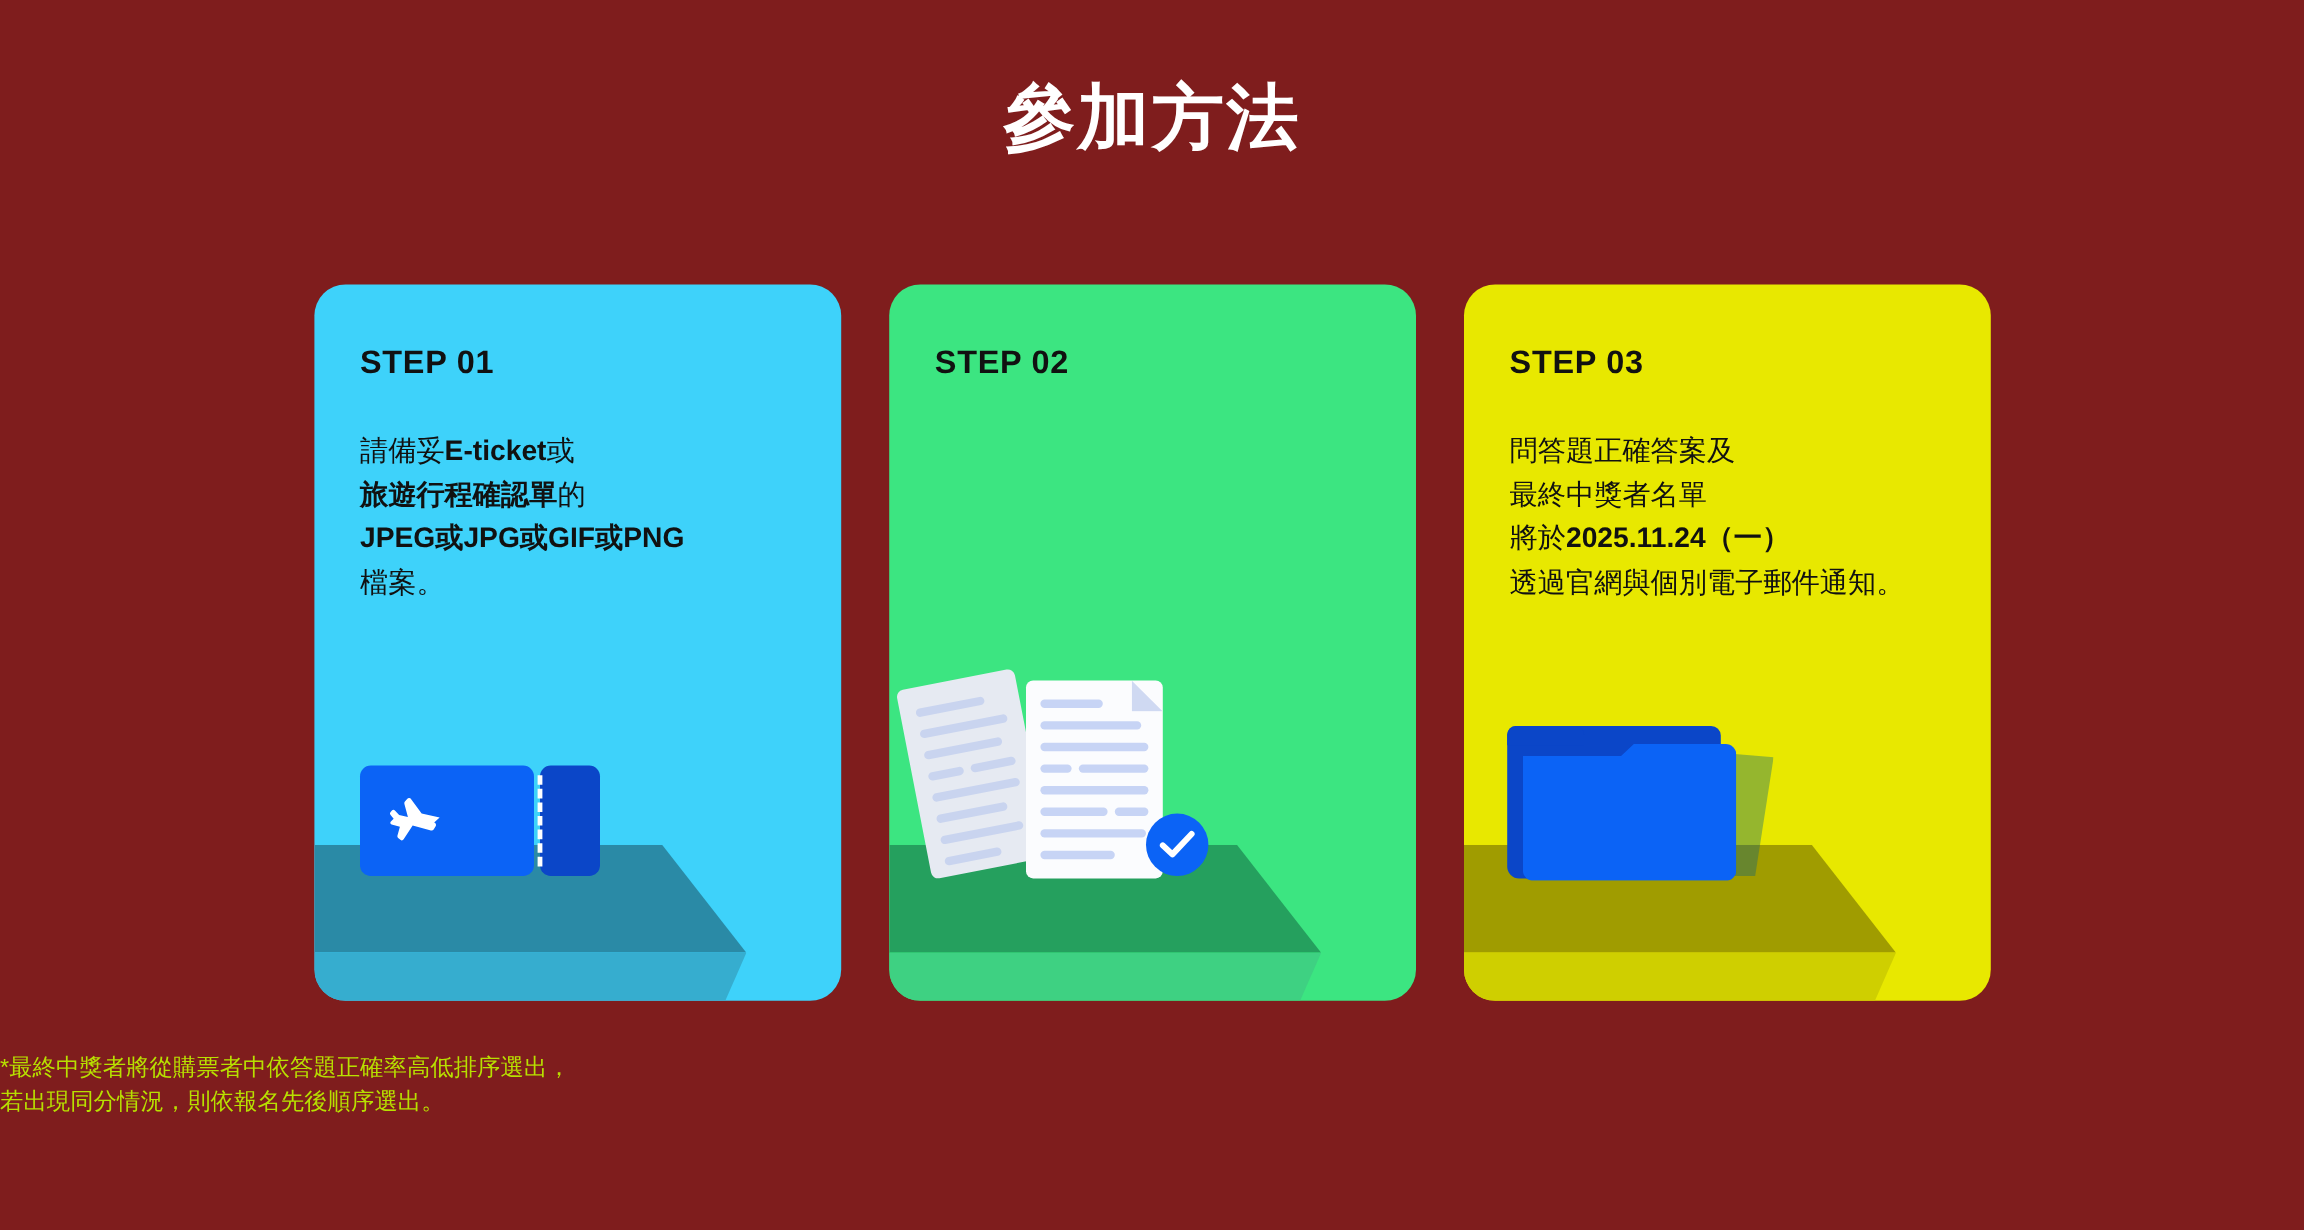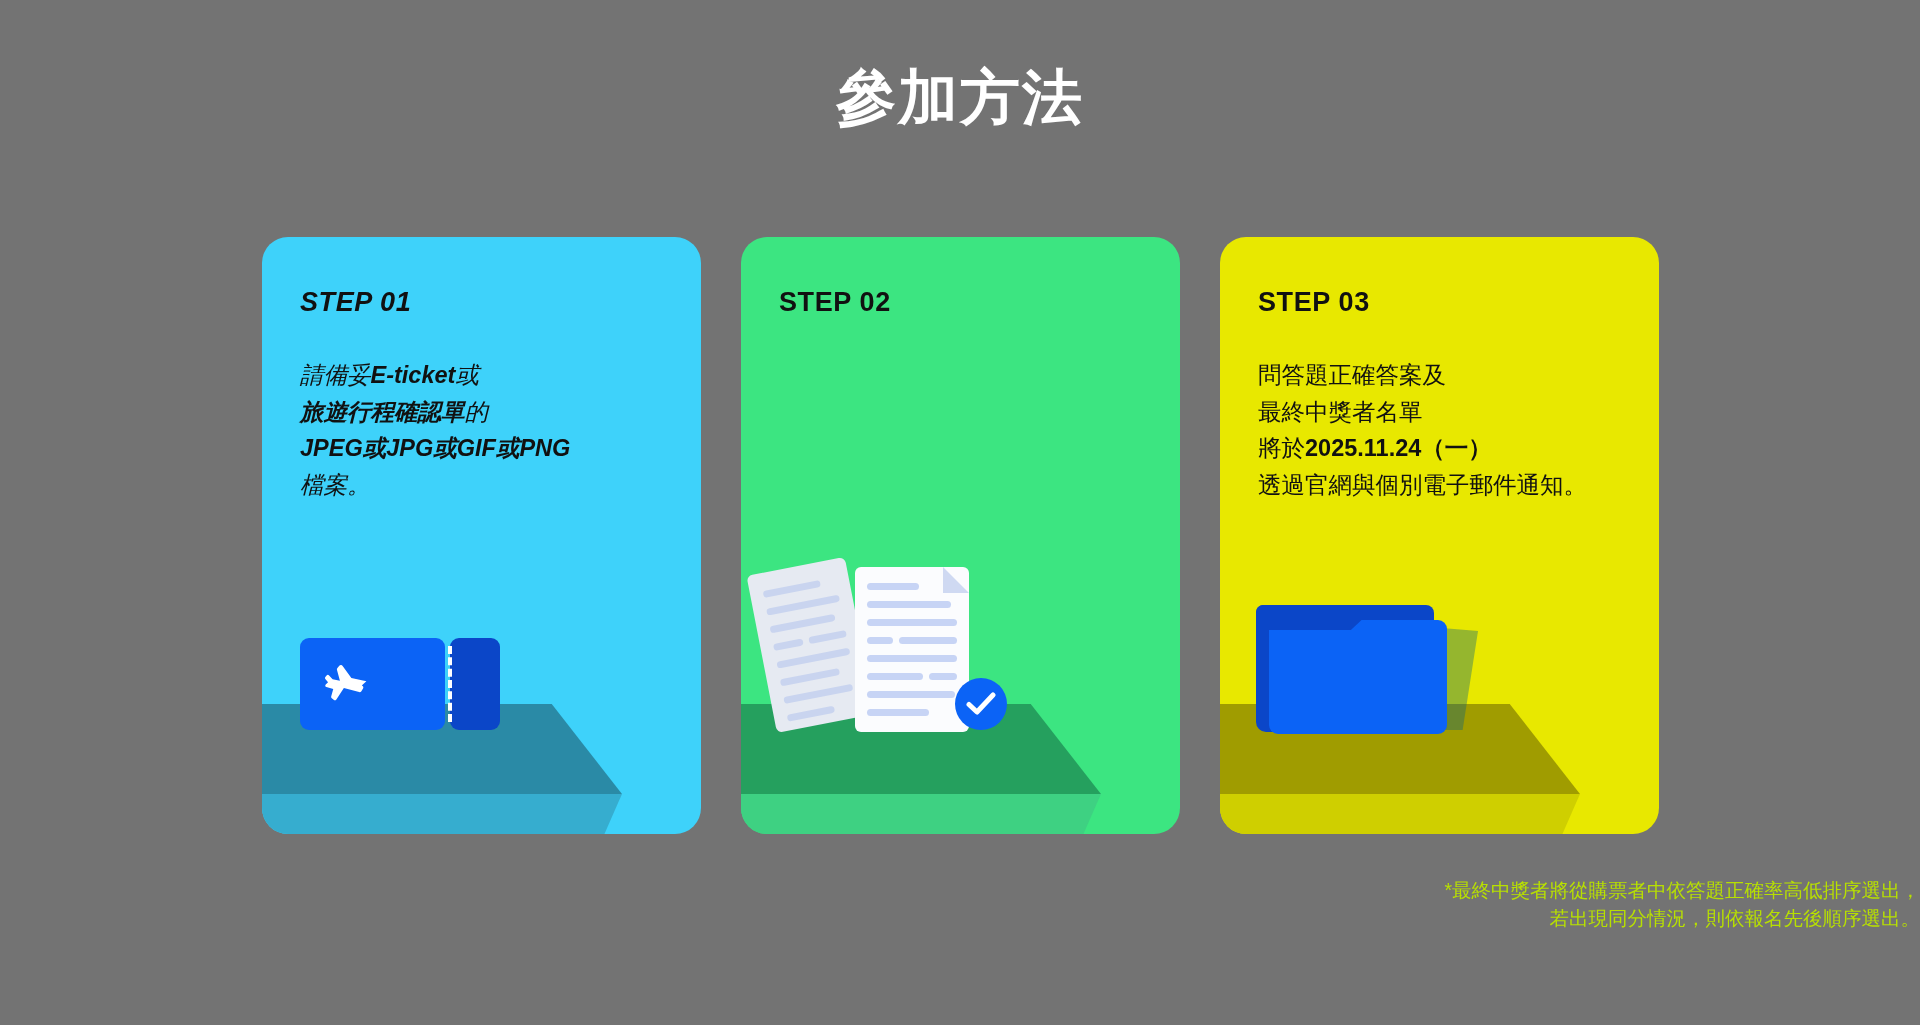--- a/index.html
+++ b/index.html
@@ -233,37 +233,37 @@
     border-radius: 9px;
     clip-path: polygon(0 10px, 46% 10px, 52% 0, 100% 0, 100% 100%, 0 100%);
   }
 
   
   .footnote {
     position: absolute;
     top: 876px;
     left: 0;
     width: 1920px;
-    text-align: right;
+    text-align: left;
     color: #b8e000;
     font-size: 19.5px;
     line-height: 28px;
     white-space: pre-line;
   }
 </style>
 </head>
 <body style="background: rgb(0, 0, 0);">
 
-<div class="page" style="background: #737373;">
+<div class="page" style="background: #7f1d1d;">
 
   <h1 class="page-title" style="color: rgb(255, 255, 255);">參加方法</h1>
 
   <div class="cards">
 
-    <div class="card" id="card-1" style="background: rgb(62, 210, 250); font-style: italic;">
+    <div class="card" id="card-1" style="background: rgb(62, 210, 250);">
       <div class="ground">
         <div class="slab-top" id="c1-slab-top" style="background: rgb(42, 138, 166);"></div>
         <div class="slab-front" id="c1-slab-front" style="background: rgb(54, 173, 207);"></div>
       </div>
 
       <div class="ticket">
         <div class="stub-main"></div>
         <div class="stub-side"></div>
         <div class="perf"></div>
         <svg class="plane" viewBox="0 0 24 24">

